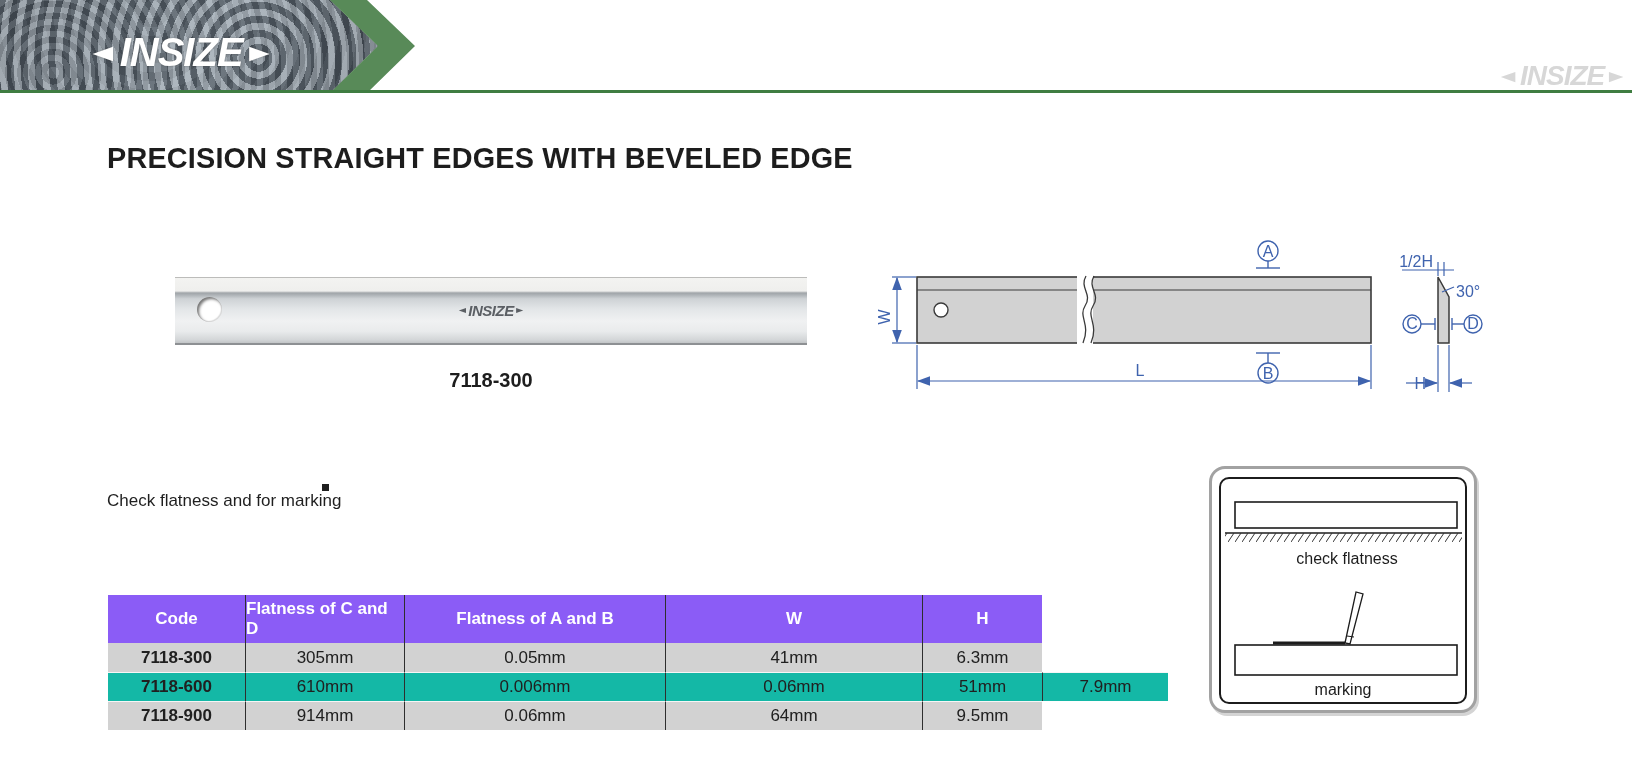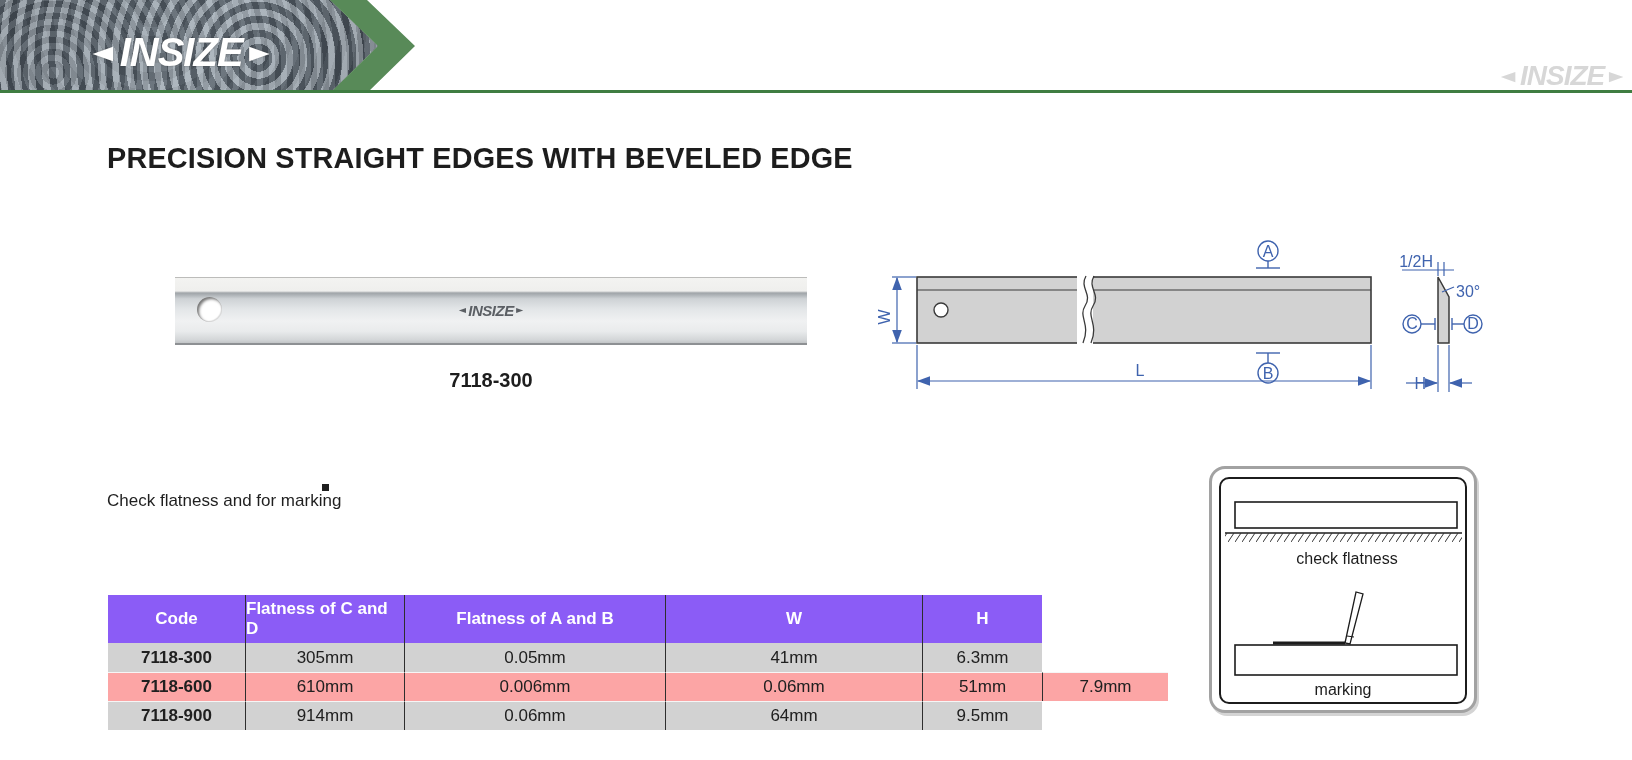--- a/index.html
+++ b/index.html
@@ -53,21 +53,21 @@
   .feature{display:flex;align-items:flex-end;height:23px;flex-direction:column;}
   .sq{width:7px;height:7px;background:#1f1f1f;margin-right:12px;flex:none;}
   
   .tbl{position:absolute;left:108px;top:595px;width:1060px;font-size:17px;}
   .tr{display:grid;grid-template-columns:137px 159px 261px 257px 120px 126px;}
   .cell{display:flex;align-items:center;justify-content:center;box-sizing:border-box;}
   .cell + .cell{border-left:1px solid #2e2e2e;}
   .thead .cell{height:48px;background:#8b5cf6;color:#ffffff;font-weight:bold;}
   .tbody .cell{height:29px;}
   .row-a .cell{background:#d2d2d2;}
-  .row-b .cell{background:#fca5a5;}
+  .row-b .cell{background:#14b8a6;}
   .tbody .tr + .tr .cell{border-top:1px solid #f6f6f6;}
   .code{font-weight:bold;}
   
   .diagram-svg{position:absolute;left:850px;top:225px;}
   .blue-t{fill:#3f63ae;font-size:16px;font-family:"Liberation Sans",sans-serif;}
   .dk{stroke:#3a3a3a;fill:none;}
   .bl{stroke:#3f63ae;fill:none;}
   
   .panel-outer{position:absolute;left:1209px;top:466px;width:268px;height:247px;border-radius:16px;
                border:3px solid #a2a2a2;background:#ffffff;box-sizing:border-box;

